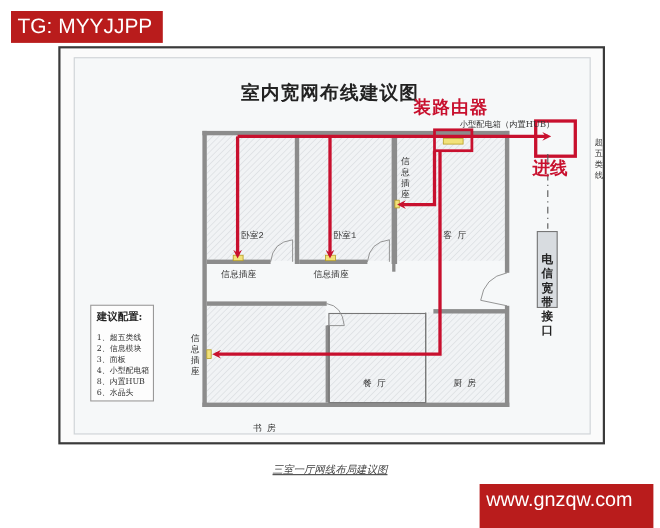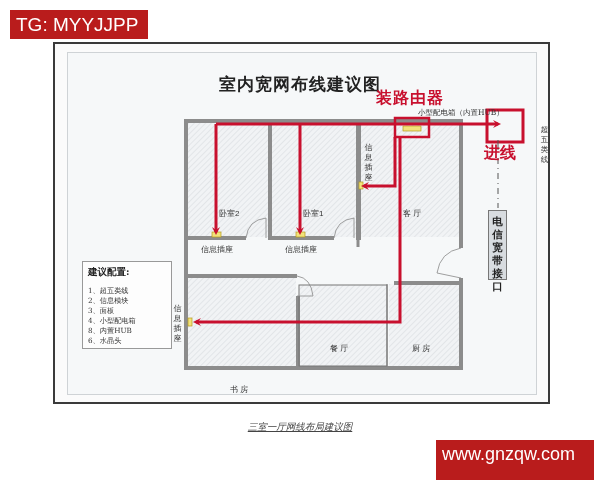--- a/index.html
+++ b/index.html
@@ -6,23 +6,23 @@
   body{width:600px;height:480px;position:relative;background:#ffffff;overflow:hidden;font-family:"DejaVu Sans","Liberation Sans",sans-serif;}
   .abs{position:absolute;}
   .wm{background:#b91c1c;color:#ffffff;font-family:"Liberation Sans","DejaVu Sans",sans-serif;font-size:19px;line-height:29px;padding:0 6px;box-sizing:border-box;}
   .frame{left:53px;top:42px;width:497px;height:362px;border:2px solid #3a3a3a;box-sizing:border-box;background:#fbfbfb;}
   .paper{left:67px;top:52px;width:470px;height:343px;border:1px solid #cfd3d6;box-sizing:border-box;background:#f6f8f9;}
   .title{left:200px;top:73px;width:200px;text-align:center;font-size:17px;font-weight:bold;color:#222;font-family:"DejaVu Serif","Liberation Serif",serif;letter-spacing:1px;}
   .router-label{left:376px;top:88px;font-size:16px;font-weight:bold;color:#c8102e;letter-spacing:1px;}
   .jinxian{left:462px;top:143px;font-size:16px;font-weight:bold;color:#c8102e;margin-left:22px;}
   .small{font-family:"DejaVu Serif","Liberation Serif",serif;font-size:7.5px;color:#333;margin-left:40px;}
   .vtext{width:9px;line-height:10px;text-align:center;word-break:break-all;}
-  .room-label{font-family:Liberation Sans, sans-serif;font-size:8px;color:#333;}
-  .telecom{left:488px;top:210px;width:19px;height:70px;border:1px solid #777;background:#d8dce0;box-sizing:border-box;font-size:10.5px;font-weight:bold;color:#222;line-height:13px;text-align:center;padding-top:4px;word-break:break-all;font-family:"DejaVu Serif","Liberation Serif",serif;}
-  .config{left:82px;top:261px;width:90px;height:88px;border:1px solid #999;background:#fdfdfd;box-sizing:border-box;padding:4px 5px;font-family:"DejaVu Serif","Liberation Serif",serif;}
+  .room-label{font-family:Liberation Mono, monospace;font-size:8px;color:#333;}
+  .telecom{left:488px;top:210px;width:19px;height:70px;border:1px solid #777;background:#d8dce0;box-sizing:border-box;font-size:10.5px;font-weight:bold;color:#222;line-height:13px;text-align:center;padding-top:19px;word-break:break-all;font-family:"DejaVu Serif","Liberation Serif",serif;}
+  .config{left:82px;top:277px;width:58px;height:88px;border:1px solid #999;background:#fdfdfd;box-sizing:border-box;padding:4px 5px;font-family:"DejaVu Serif","Liberation Serif",serif;}
   .config h4{margin:0 0 7px 0;font-size:9.5px;color:#222;}
   .config .item{font-size:7.2px;color:#333;line-height:10px;white-space:nowrap;}
   .caption{left:200px;top:421px;width:200px;text-align:center;font-size:9.5px;font-style:italic;color:#444;text-decoration:underline;}
   svg{position:absolute;left:0;top:0;}
 </style>
 </head>
 <body>
 
 <div class="abs wm" style="left:10px;top:10px;width:138px;height:29px;">TG: MYYJJPP</div>
 

